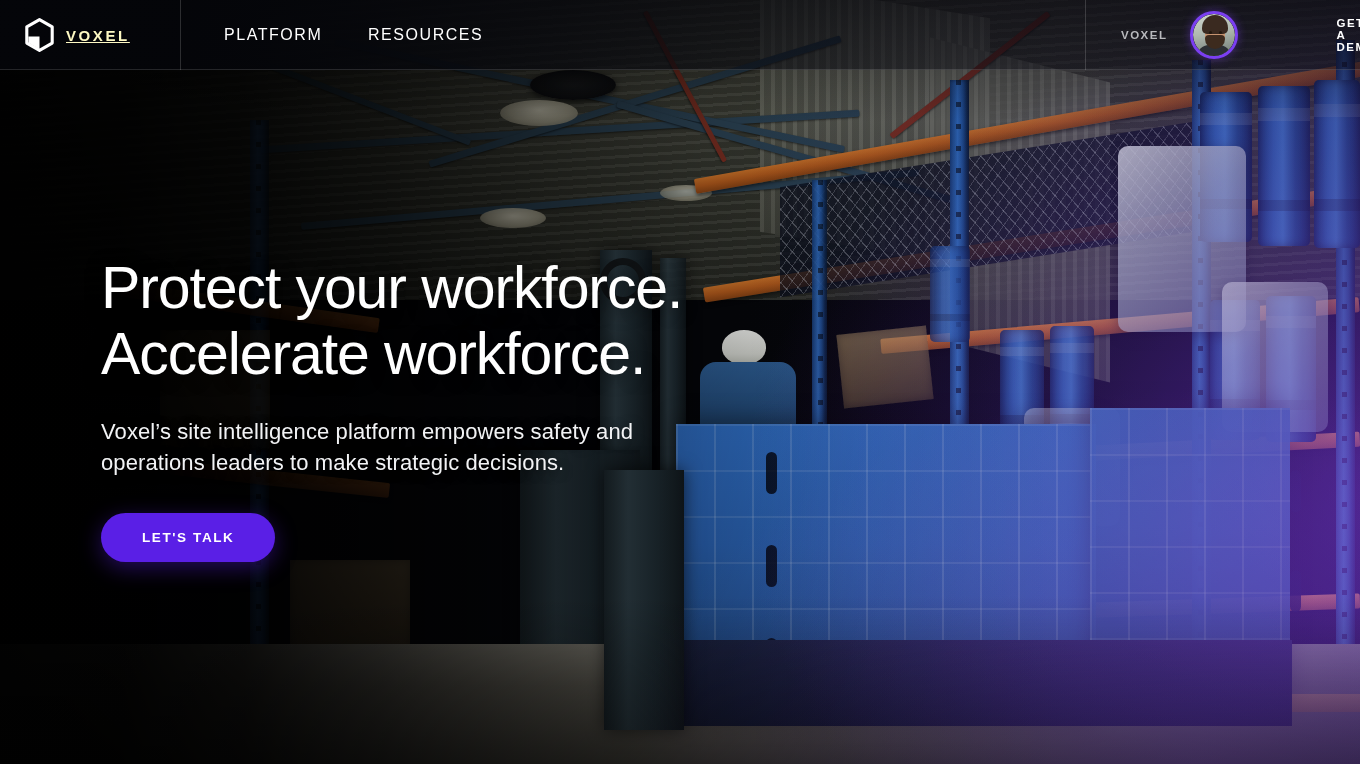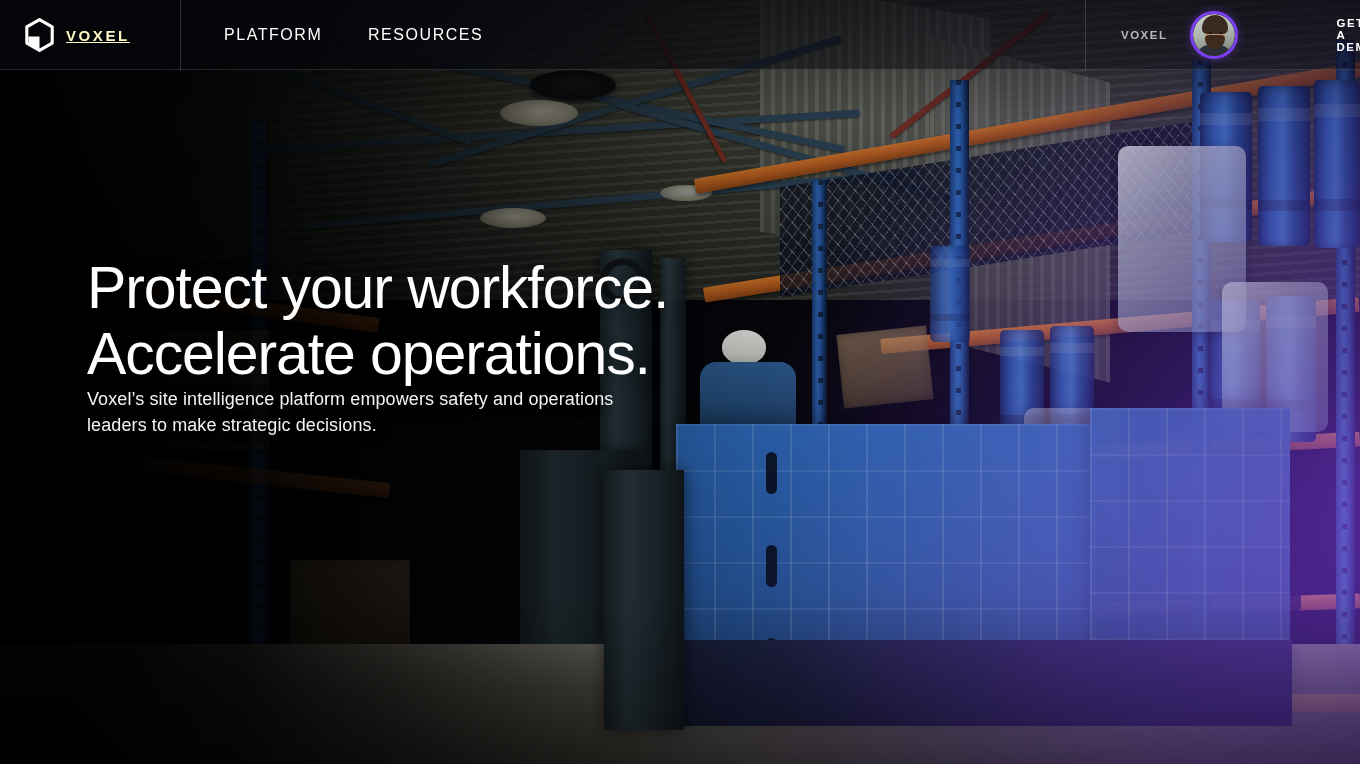--- a/index.html
+++ b/index.html
@@ -249,28 +249,28 @@
     position:absolute; left:4px; bottom:-2px; width:34px; height:13px;
     border-radius:12px 12px 0 0; background:#2b2f35;
   }
   .demo-link {
     color:#fff; text-decoration:none;
     font-size:11.5px; font-weight:700; letter-spacing:1.5px;
     margin-left:169px;
   }
 
   
-  .hero-content { position:absolute; left:87px; top:255px; z-index:30; width:720px; }
+  .hero-content { position:absolute; left:101px; top:255px; z-index:30; width:720px; }
   .hero-title {
     color:#fff; font-size:59px; font-weight:300; line-height:1.12;
     letter-spacing:-1.1px; text-shadow:0 2px 18px rgba(0,0,0,.55);
   }
   .hero-title .ln { display:block; white-space:nowrap; }
   .hero-sub {
-    color:#f2f3f5; font-size:18px; font-weight:500;
+    margin-top:29px; color:#f2f3f5; font-size:22px; font-weight:500;
     line-height:1.42; max-width:565px; letter-spacing:.1px;
     text-shadow:0 2px 12px rgba(0,0,0,.6);
   }
   .cta {
     display:inline-block; margin-top:34px;
     background:#5a1fe6; color:#fff; text-decoration:none;
     padding:17px 41px; border-radius:999px;
     font-size:13.5px; font-weight:700; letter-spacing:1.6px;
     box-shadow:0 6px 22px rgba(90,31,230,.40);
     border:none; cursor:pointer; font-family:"Liberation Sans", sans-serif;
@@ -413,18 +413,19 @@
         </div>
       </div>
 
       <a class="demo-link" href="#">GET A DEMO</a>
     </div>
   </header>
 
   <section class="hero-content">
     <h1 class="hero-title">
       <span class="ln">Protect your workforce.</span>
-      <span class="ln">Accelerate operations.</span>
+      <span class="ln">Accelerate workforce.</span>
     </h1>
     <p class="hero-sub">Voxel’s site intelligence platform empowers safety and operations leaders to make strategic decisions.</p>
+    <a class="cta" href="#">LET'S TALK</a>
   </section>
 
 </div>
 
 </body></html>

